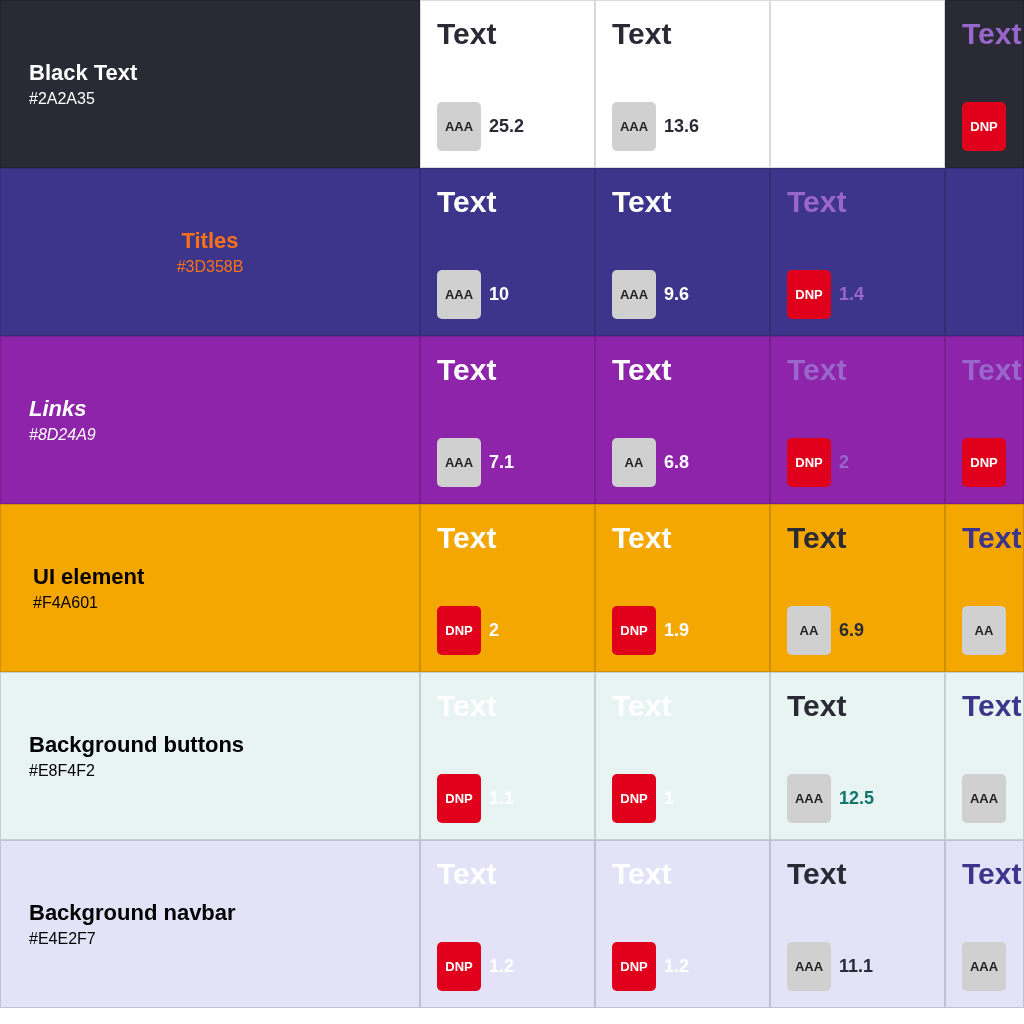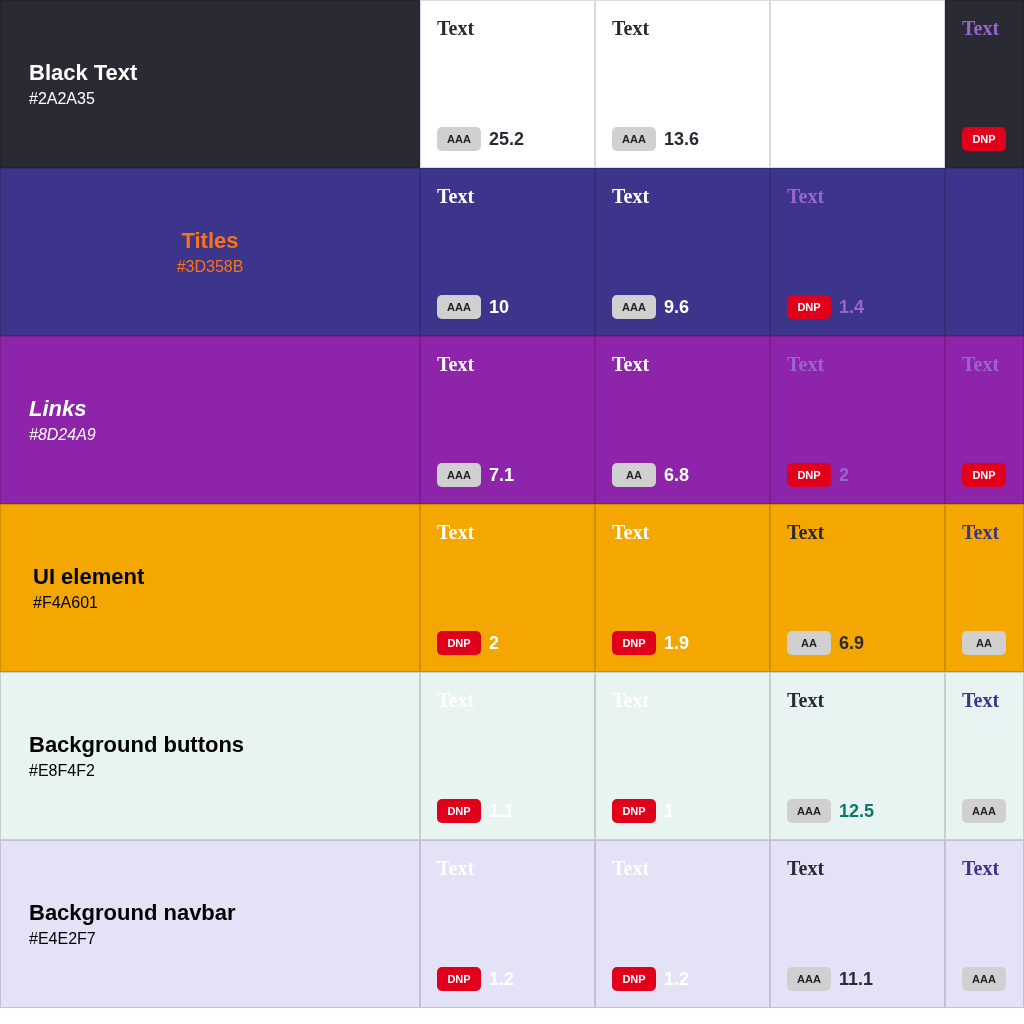--- a/index.html
+++ b/index.html
@@ -33,39 +33,38 @@
       font-weight: bold;
       margin-bottom: 4px;
     }
 
     .row-hex {
       font-size: 16px;
       font-weight: normal;
     }
 
     .text-display {
-      font-size: 20px;
+      font-size: 30px;
       font-weight: bold;
       margin-bottom: 12px;
-      font-family: Liberation Serif, serif;
     }
 
     .badge-row {
       display: flex;
       align-items: center;
       gap: 8px;
     }
 
     .badge {
       display: inline-flex;
       align-items: center;
       justify-content: center;
-      padding: 6px 7px;
+      padding: 17px 7px;
       border-radius: 5px;
-      font-size: 11px;
+      font-size: 13px;
       font-weight: bold;
       min-width: 44px;
     }
 
     .badge-aaa {
       background: #d0d0d0;
       color: #222;
     }
 
     .badge-aa {

